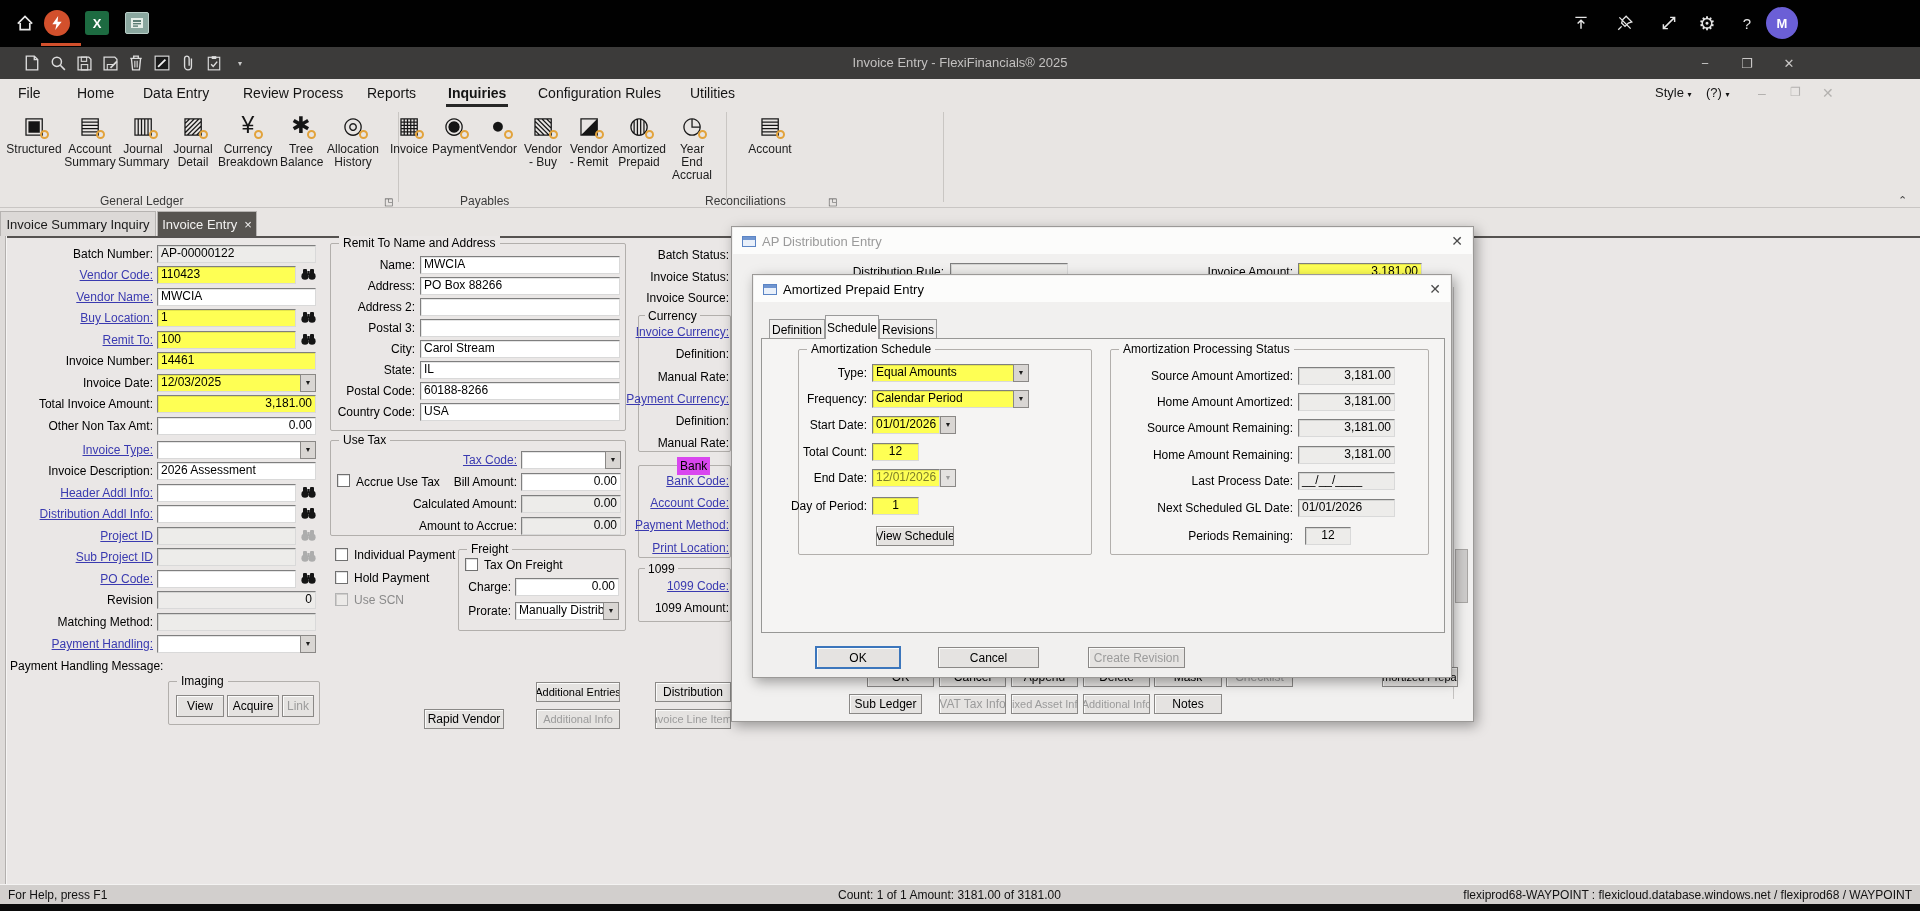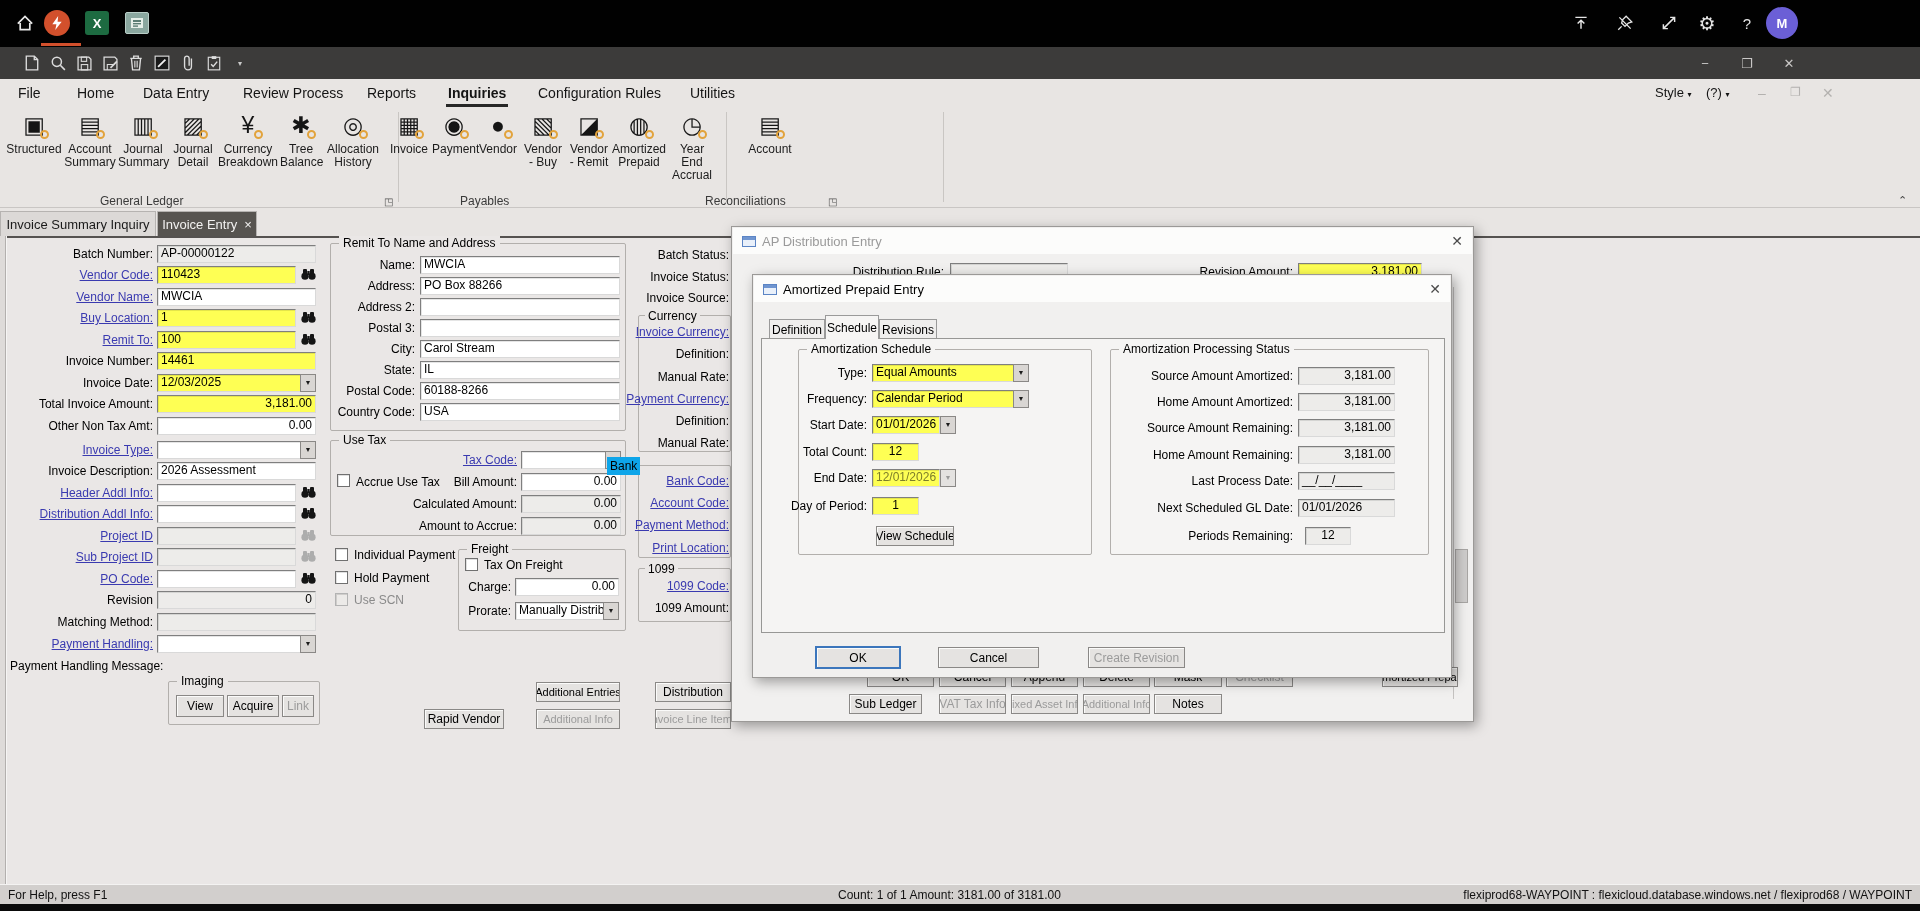--- a/index.html
+++ b/index.html
@@ -187,20 +187,21 @@
       </span>
     <span class="qi">
         <svg width="14" height="16" viewBox="0 0 12 14">
           <rect x="1" y="2" width="10" height="11" stroke="#dcdcdc" fill="none"></rect>
           <rect x="4" y="1" width="4" height="2.5" fill="#dcdcdc"></rect>
           <path d="M3.5 8 L5.3 10 L8.8 5.8" stroke="#dcdcdc" stroke-width="1.3" fill="none"></path>
         </svg>
       </span>
     <span class="qi" style="color:#c9c9c9;font-size:8px">▾</span>
   </div>
+  <div class="title-text">Invoice Entry - FlexiFinancials® 2025</div>
   <div class="winbtn" style="left:1688px">−</div>
   <div class="winbtn" style="left:1730px">❐</div>
   <div class="winbtn" style="left:1772px">✕</div>
 </div>
 
 <div class="menubar">
   <span class="mitem" style="left:18px">File</span>
   <span class="mitem" style="left:77px">Home</span>
   <span class="mitem" style="left:143px">Data Entry</span>
   <span class="mitem" style="left:243px">Review Process</span>
@@ -492,38 +493,38 @@
 <div class="lab r" style="left:598px;top:246px;width:131px">Batch Status:</div>
 <div class="lab r" style="left:598px;top:268px;width:131px">Invoice Status:</div>
 <div class="lab r" style="left:598px;top:289px;width:131px">Invoice Source:</div>
 <div class="lab" style="left:645px;top:307px;background:#eae7e6;padding:0 3px">Currency</div>
 <div class="lab r link" style="left:598px;top:323px;width:131px">Invoice Currency:</div>
 <div class="lab r" style="left:598px;top:345px;width:131px">Definition:</div>
 <div class="lab r" style="left:598px;top:368px;width:131px">Manual Rate:</div>
 <div class="lab r link" style="left:598px;top:390px;width:131px">Payment Currency:</div>
 <div class="lab r" style="left:598px;top:412px;width:131px">Definition:</div>
 <div class="lab r" style="left:598px;top:434px;width:131px">Manual Rate:</div>
-<div class="lab" style="left:607px;top:457px;background:#0ea5e9;padding:0 3px">Bank</div>
+<div class="lab" style="left:677px;top:457px;background:#d946ef;padding:0 3px">Bank</div>
 <div class="lab r link" style="left:598px;top:472px;width:131px">Bank Code:</div>
 <div class="lab r link" style="left:598px;top:494px;width:131px">Account Code:</div>
 <div class="lab r link" style="left:598px;top:516px;width:131px">Payment Method:</div>
 <div class="lab r link" style="left:598px;top:539px;width:131px">Print Location:</div>
 <div class="lab" style="left:645px;top:560px;background:#eae7e6;padding:0 3px">1099</div>
 <div class="lab r link" style="left:598px;top:577px;width:131px">1099 Code:</div>
 <div class="lab r" style="left:598px;top:599px;width:131px">1099 Amount:</div>
 
 <div class="dlg" style="left:731px;top:226px;width:743px;height:496px;z-index:10">
   <div class="dlgtitle inactive">
     <span class="wicon"></span>
     <span class="t">AP Distribution Entry</span>
     <span class="x">✕</span>
   </div>
   <div class="lab r" style="left:62px;top:36px;width:150px">Distribution Rule:</div>
   <div class="fld ro" style="left:218px;top:36px;width:118px"></div>
-  <div class="lab r" style="left:431px;top:36px;width:130px">Revision Amount:</div>
+  <div class="lab r" style="left:431px;top:36px;width:130px">Invoice Amount:</div>
   <div class="fld yel num" style="left:566px;top:36px;width:124px">3,181.00</div>
 
   <div class="sbar" style="left:721px;top:60px;width:16px;height:412px">
     <div class="sthumb" style="top:262px;height:54px"></div>
   </div>
 
   <div class="btn" style="left:135px;top:440px;width:67px;height:20px">OK</div>
   <div class="btn" style="left:207px;top:440px;width:67px;height:20px">Cancel</div>
   <div class="btn" style="left:279px;top:440px;width:67px;height:20px">Append</div>
   <div class="btn" style="left:351px;top:440px;width:67px;height:20px">Delete</div>

